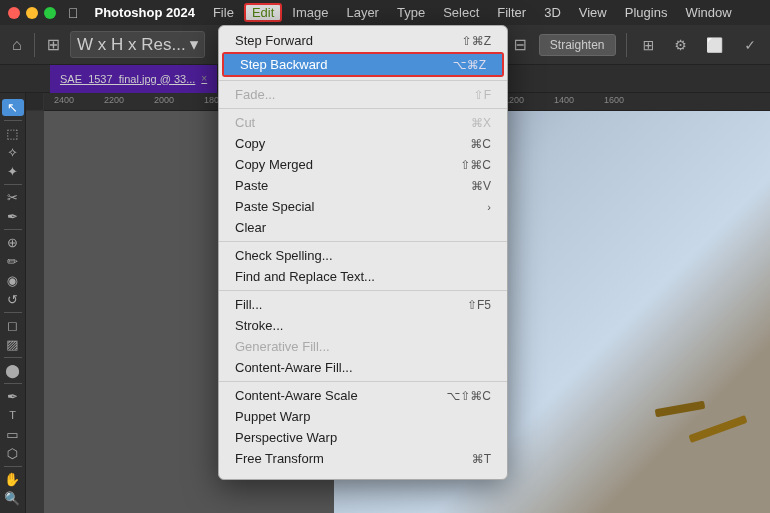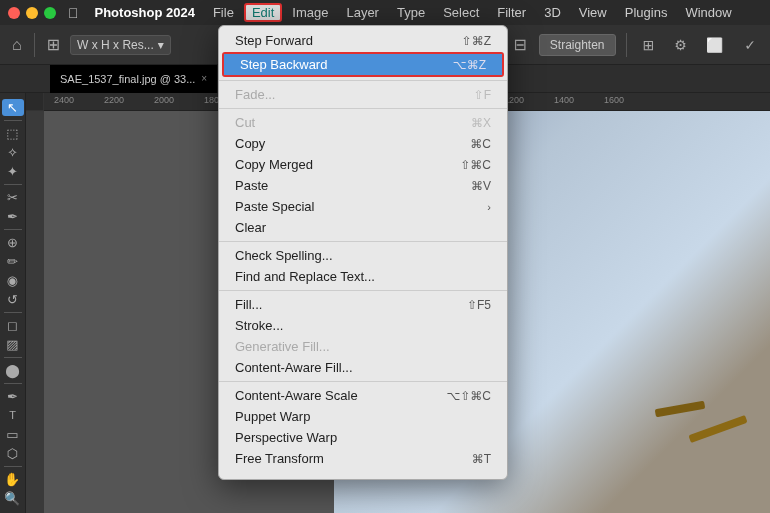--- a/index.html
+++ b/index.html
@@ -75,21 +75,21 @@
       height: 24px;
       background: #555;
       margin: 0 2px;
     }
     .options-dropdown {
       background: #444;
       color: #ccc;
       border: 1px solid #555;
       border-radius: 3px;
       padding: 2px 6px;
-      font-size: 12px;
+      font-size: 17px;
       display: flex;
       align-items: center;
       gap: 4px;
     }
     .options-btn {
       background: #555;
       color: #ccc;
       border: 1px solid #666;
       border-radius: 3px;
       padding: 3px 10px;
@@ -105,28 +105,29 @@
     .tab-bar {
       height: 28px;
       background: #2e2e2e;
       display: flex;
       align-items: center;
       padding: 0 0 0 50px;
       border-bottom: 1px solid #222;
     }
     .tab {
       height: 28px;
-      background: #000000;
+      background: #4c1d95;
       color: #ccc;
       padding: 0 10px;
       display: flex;
       align-items: center;
       font-size: 11px;
       gap: 6px;
       border-right: 1px solid #222;
+      text-decoration: underline;
     }
     .tab-close { color: #888; font-size: 10px; }
 
     
     .main-area {
       display: flex;
       height: calc(513px - 25px - 40px - 28px);
     }
 
     
@@ -287,21 +288,21 @@
     }
     .dropdown-item.disabled .shortcut {
       color: #bbb;
     }
     .arrow-right {
       color: #555;
       font-size: 11px;
     }
     .menu-item.edit-active {
       background: #ddd;
-      color: #0f766e;
+      color: #4d7c0f;
       border: 2px solid #e03030;
       border-radius: 3px;
       padding: 0 6px;
     }
   </style>
 </head>
 <body>
 
 <div class="menu-bar">
   <div class="mac-buttons">

